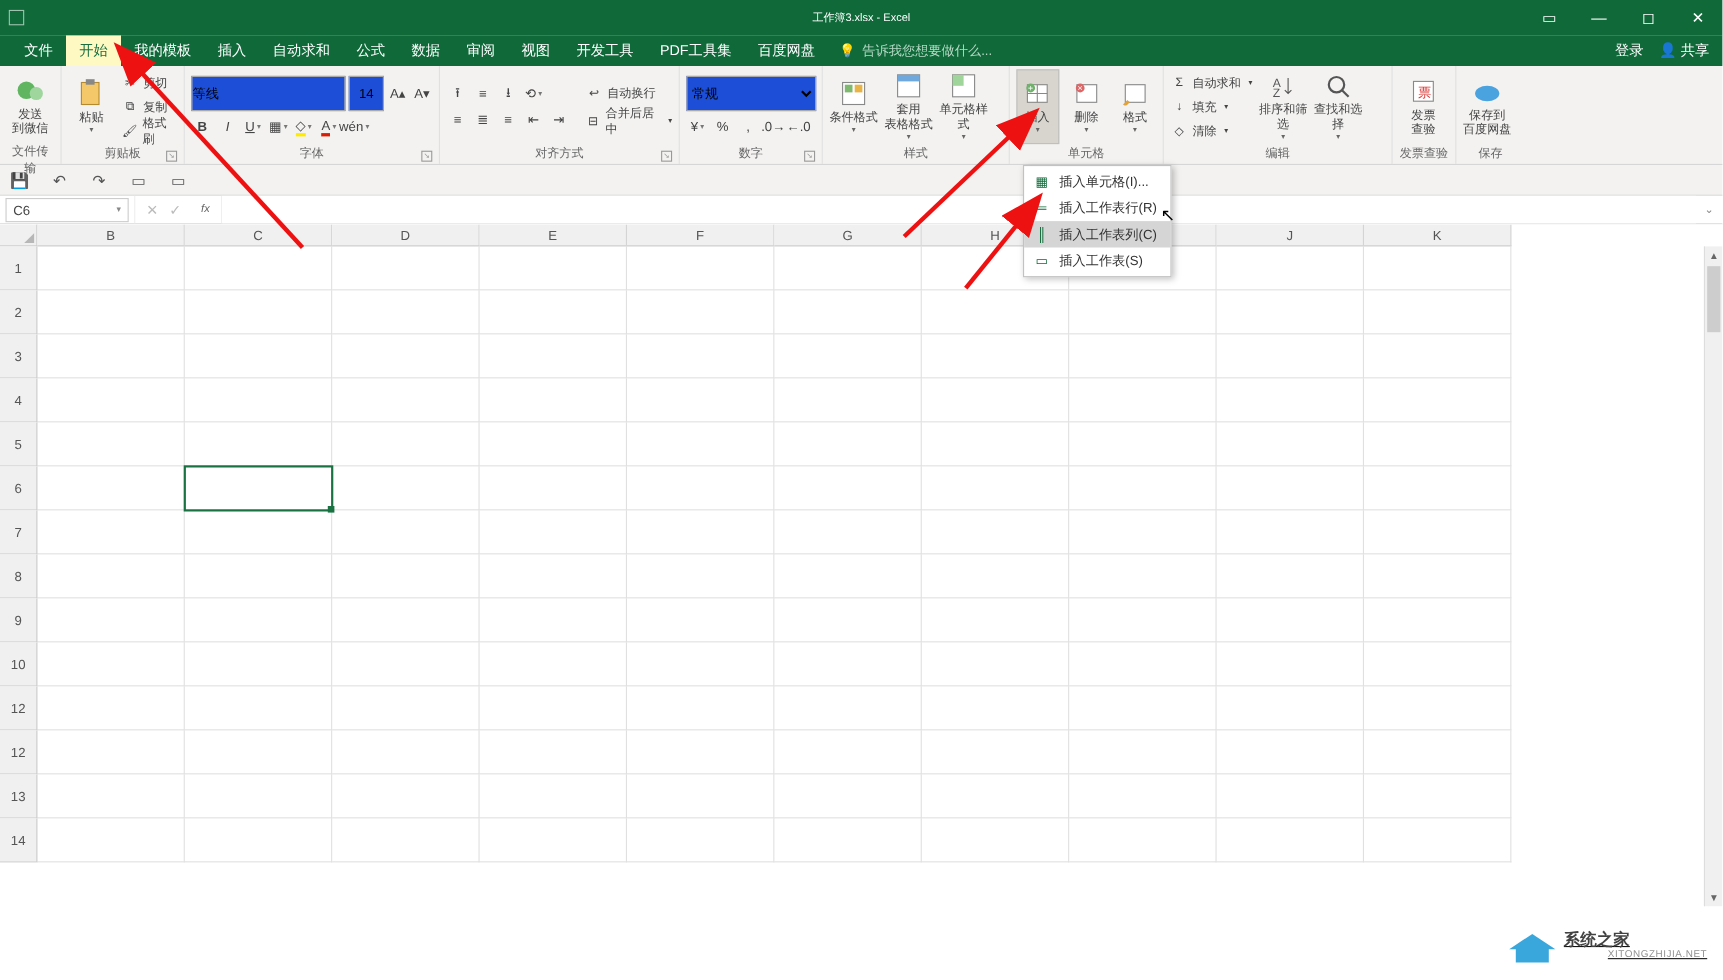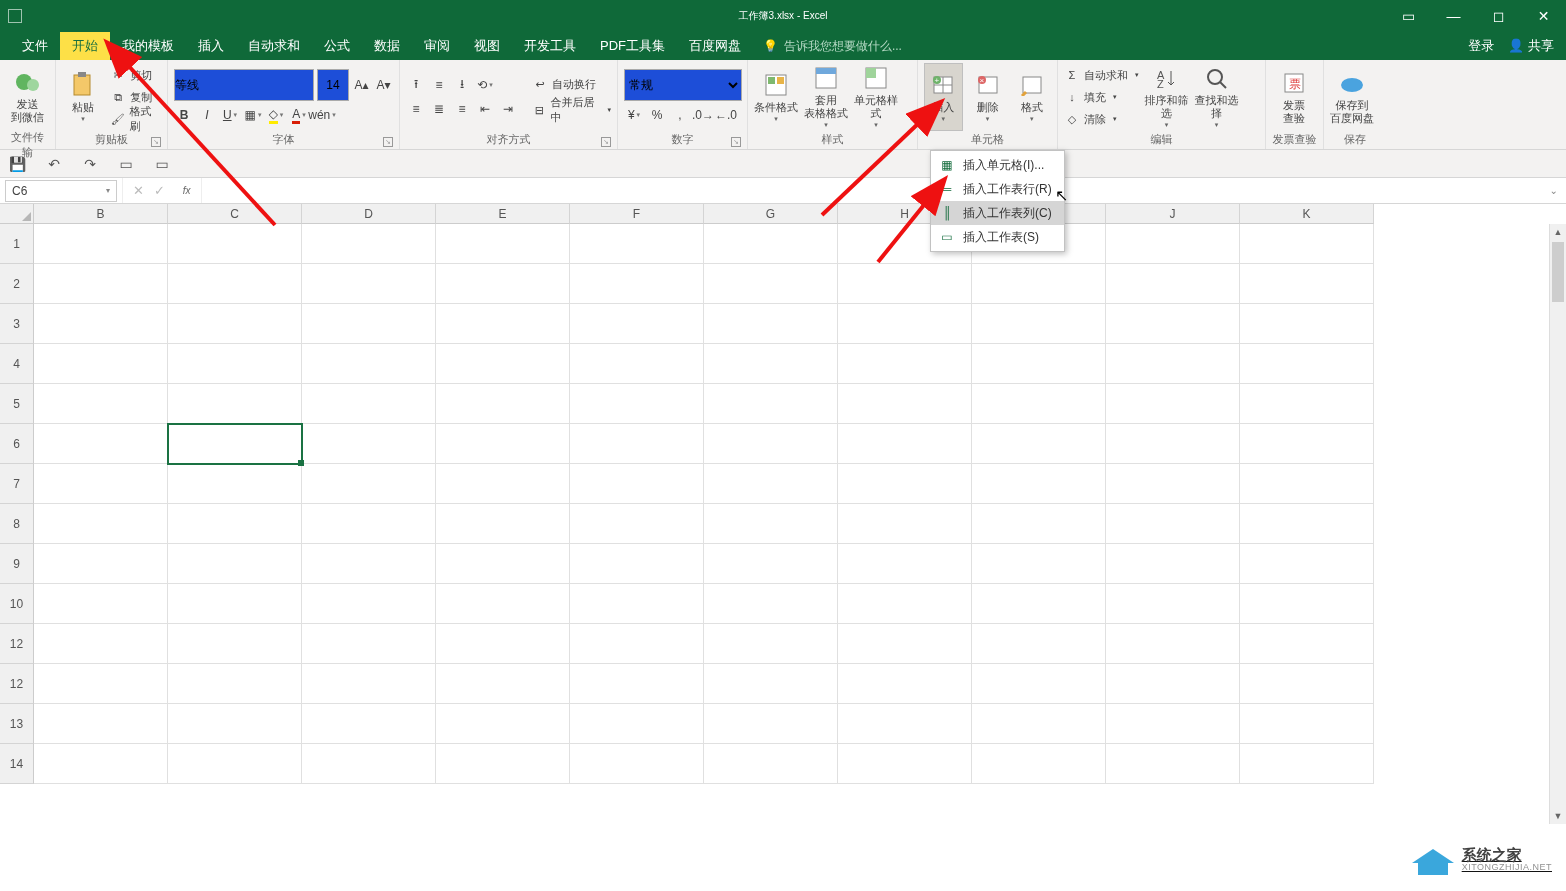--- a/index.html
+++ b/index.html
@@ -9,21 +9,21 @@
 .titlebar { height: 32px; background: #0f6939; color: #fff; display: flex; align-items: center; position: relative; }
 .titlebar .left-icons { display: flex; gap: 8px; padding-left: 8px; }
 .titlebar .left-icons .sq { width: 14px; height: 14px; border: 1px solid rgba(255,255,255,.6); }
 .titlebar .title { position: absolute; left: 50%; transform: translateX(-50%); font-size: 10px; color: #fff; }
 .titlebar .win-controls { margin-left: auto; display: flex; }
 .titlebar .win-controls div { width: 45px; height: 32px; display: flex; align-items: center; justify-content: center; font-size: 14px; color: #fff; }
 
 
 .tabs { height: 28px; background: #0f6939; display: flex; align-items: stretch; padding-left: 10px; }
 .tabs .tab { padding: 0 12px; color: #fff; font-size: 13px; display: flex; align-items: center; cursor: pointer; }
-.tabs .tab.active { background: #fde047; color: #1a6e3f; }
+.tabs .tab.active { background: #fef9c3; color: #1a6e3f; }
 .tabs .spacer { flex: 1; }
 .tabs .tellme { display: flex; align-items: center; color: #b5d9c4; font-size: 12px; gap: 6px; padding-left: 10px; }
 .tabs .right { color: #fff; font-size: 13px; display: flex; align-items: center; padding: 0 12px; gap: 14px; }
 
 
 .ribbon { height: 90px; background: #f3f2f1; border-bottom: 1px solid #d6d6d6; display: flex; position: relative; }
 .group { display: flex; flex-direction: column; border-right: 1px solid #e0e0e0; padding: 2px 6px 0 6px; }
 .group-body { flex: 1; display: flex; align-items: center; gap: 6px; }
 .group-label { text-align: center; font-size: 11px; color: #666; padding-bottom: 2px; position: relative; }
 .group-label .dlg { position: absolute; right: 0; bottom: 2px; width: 10px; height: 10px; border: 1px solid #999; font-size: 7px; color: #999; display: flex; align-items:center; justify-content:center;}
@@ -87,21 +87,21 @@
 
 .arrow{position:absolute; z-index:60; pointer-events:none;}
 
 
 .watermark{position:absolute; right:14px; bottom:14px; display:flex; align-items:center; gap:8px; z-index:70; opacity:.92;text-decoration:underline;}
 .wm-ico{width:42px; height:34px; position:relative;}
 .wm-roof{position:absolute; left:0; top:6px; width:0; height:0; border-left:21px solid transparent; border-right:21px solid transparent; border-bottom:14px solid #2aa0da;}
 .wm-body{position:absolute; left:6px; top:18px; width:30px; height:14px; background:#2aa0da;}
 .wm-txt{display:flex; flex-direction:column; line-height:1.1;}
 .wm-txt .t1{font-size:15px; font-weight:bold; color:#333;}
-.wm-txt .t2{font-size:9px; color:#888; letter-spacing:.5px;}
+.wm-txt .t2{font-size:9px; color:#888; letter-spacing:.5px;margin-left:40px;}
 
 
 svg{display:block;}
 </style>
 </head>
 <body>
 
 <div class="titlebar">
   <div class="left-icons">
     <div class="sq"></div>

